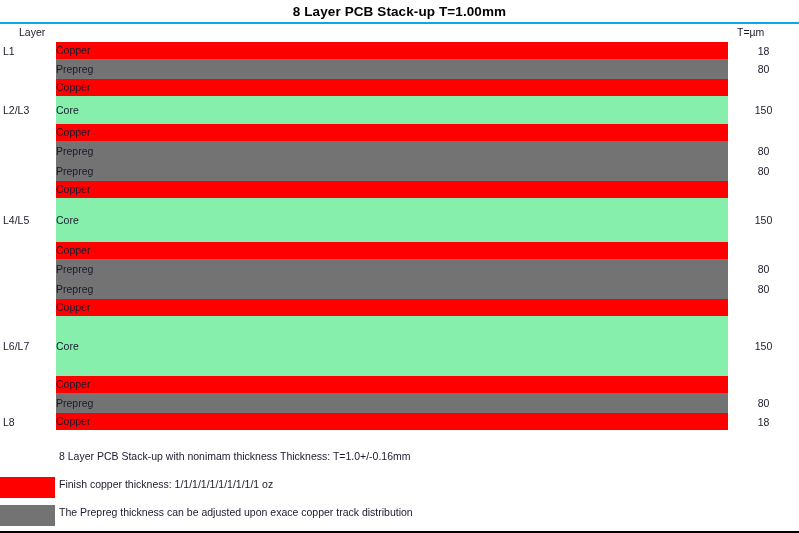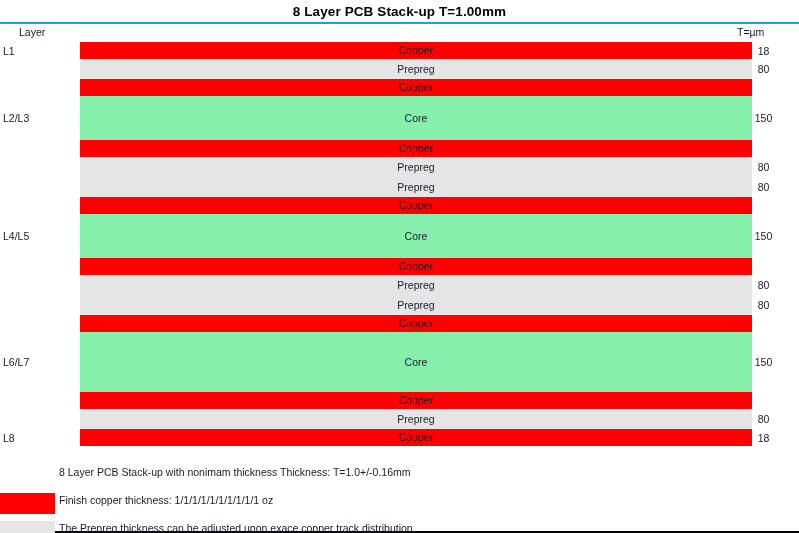--- a/index.html
+++ b/index.html
@@ -59,31 +59,29 @@
     width: 799px;
     display: block;
   }
   .band {
     position: absolute;
     left: 56px;
     width: 672px;
     top: 0; bottom: 0;
     display: flex;
     align-items: center;
-    justify-content: center;
-    margin-left: 24px;
   }
   .band-label {
     font-size: 10.5px;
     color: #1a1a2e;
     line-height: 1;
     white-space: nowrap;
   }
   .mat-copper { background: #ff0000; }
-  .mat-prepreg { background: #e5e5e5; }
+  .mat-prepreg { background: #737373; }
   .mat-core   { background: #86efac; }
 
   .layer-name {
     position: absolute;
     left: 3px;
     top: 50%;
     transform: translateY(-50%);
     font-size: 10.5px;
     color: #1a1a2e;
     white-space: nowrap;
@@ -152,21 +150,21 @@
         </div>
         <div class="thk-val">80</div>
       </div>
       <div class="row" style="height: 17px;">
         <div class="layer-name"></div>
         <div class="band mat-copper">
           <span class="band-label">Copper</span>
         </div>
         <div class="thk-val"></div>
       </div>
-      <div class="row" style="height: 44px;">
+      <div class="row" style="height: 28px;">
         <div class="layer-name">L2/L3</div>
         <div class="band mat-core">
           <span class="band-label">Core</span>
         </div>
         <div class="thk-val">150</div>
       </div>
       <div class="row" style="height: 17px;">
         <div class="layer-name"></div>
         <div class="band mat-copper">
           <span class="band-label">Copper</span>

